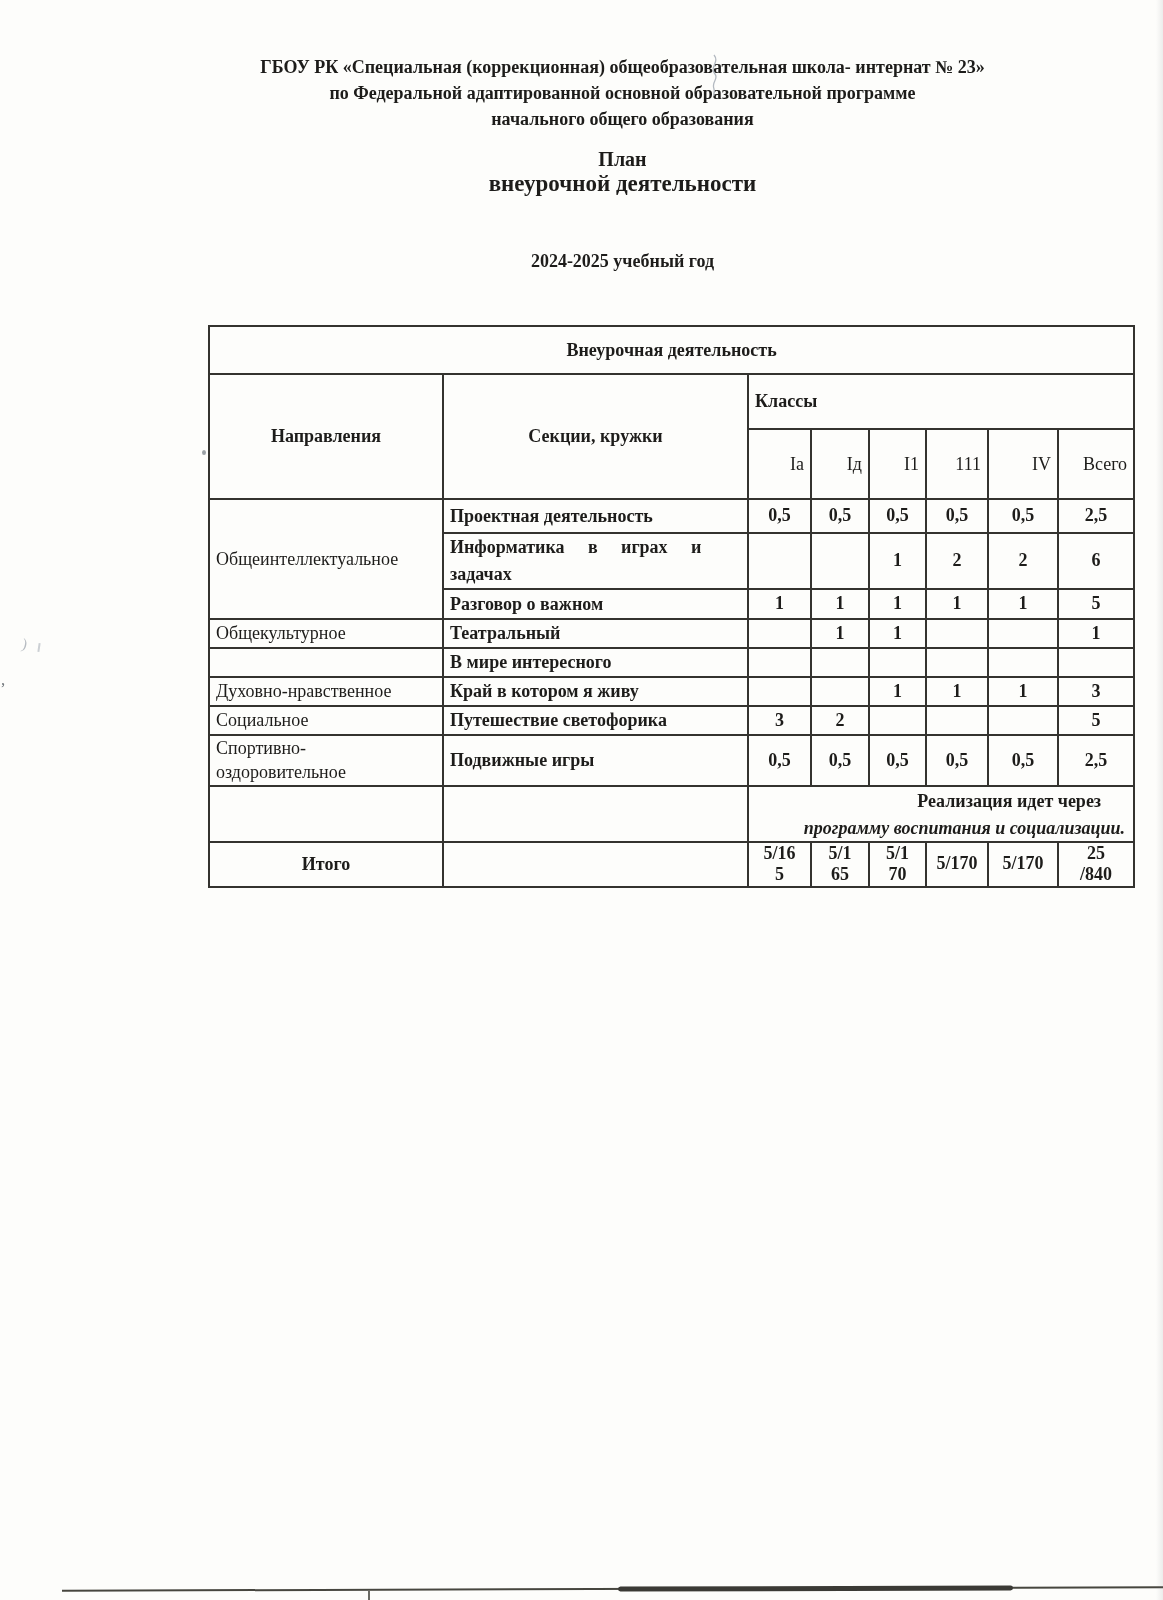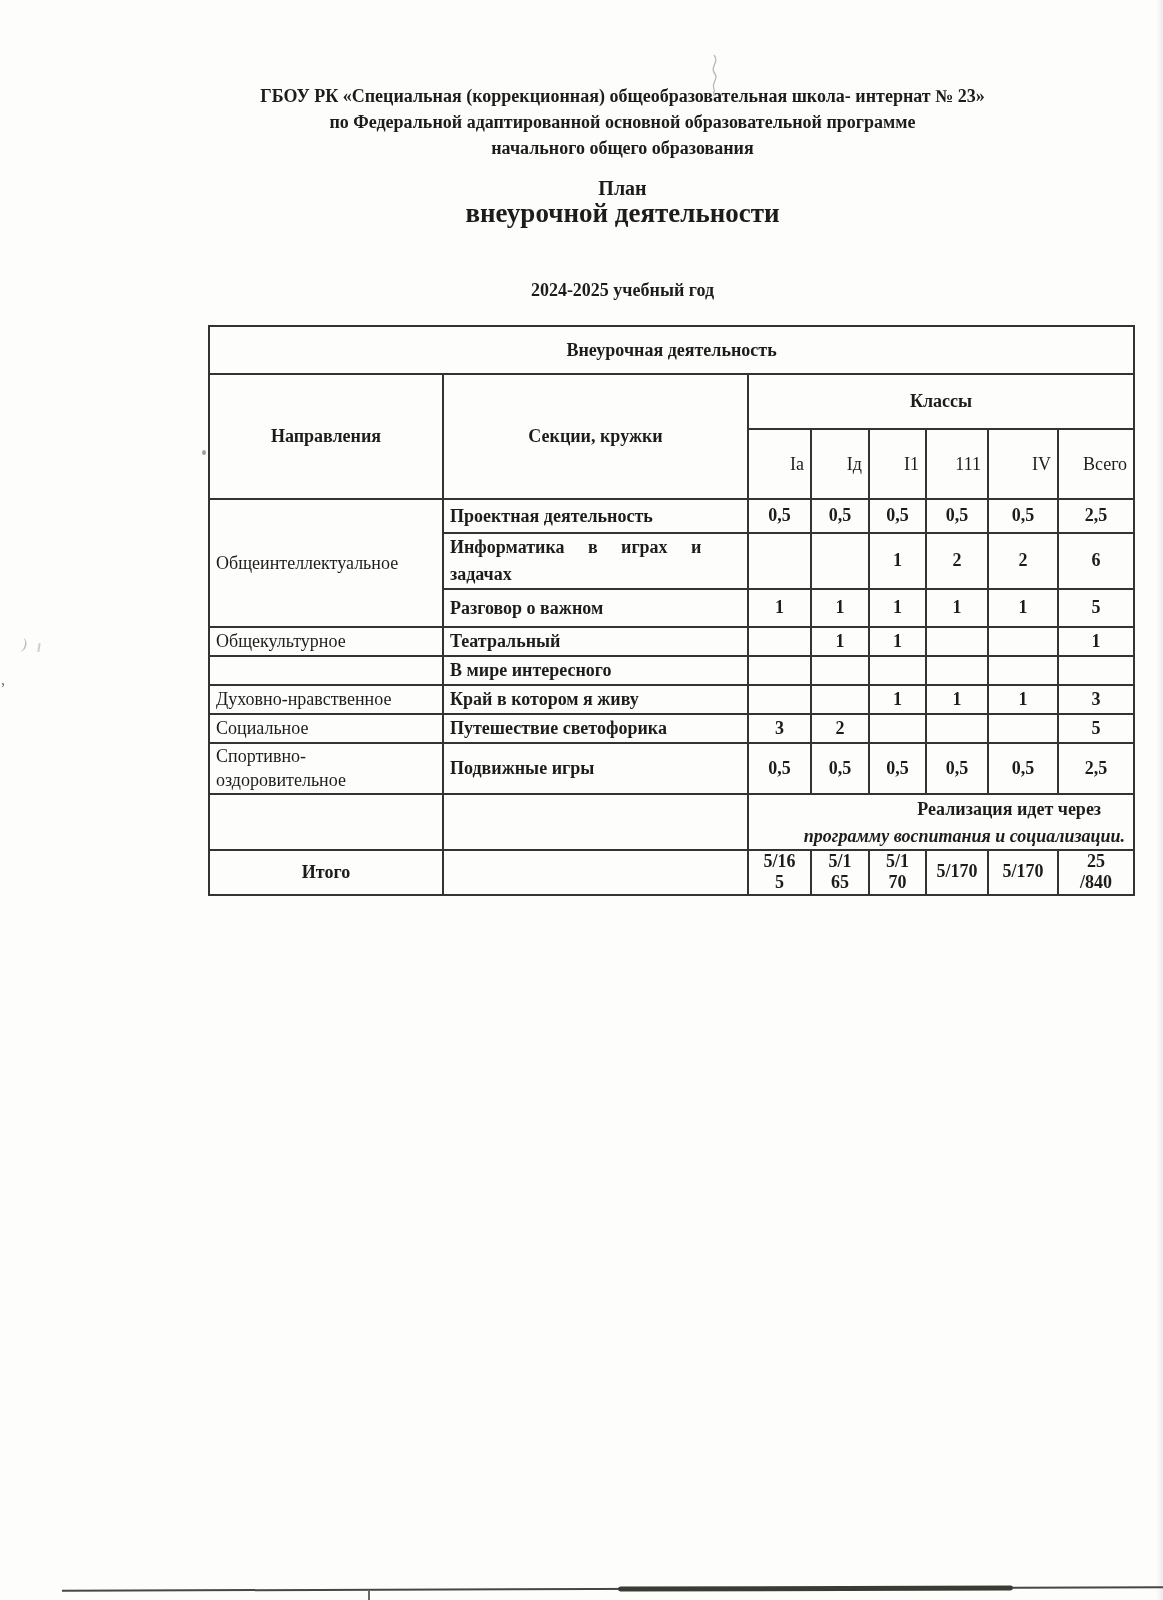--- a/index.html
+++ b/index.html
@@ -9,38 +9,38 @@
     font-family:"Liberation Serif","DejaVu Serif",serif;
     color:#1d1c1a;
   }
   .page { position:absolute; inset:0; background:#fdfdfb; }
   .edge-right { position:absolute; top:0; right:0; width:7px; height:100%;
     background:linear-gradient(to right, rgba(0,0,0,0), rgba(115,120,126,0.12)); }
 
   
   .head { position:absolute; top:0; left:85px; width:1075px; text-align:center; }
   .org { font-weight:bold; font-size:18px; line-height:26px; }
-  .org.first { margin-top:83px; }
+  .org.first { margin-top:54px; }
   .doc-title-1 { margin-top:15px; font-weight:bold; font-size:20px; line-height:24px;text-align:center; }
-  .doc-title-2 { font-weight:bold; font-size:27px; line-height:26px; }
+  .doc-title-2 { font-weight:bold; font-size:23px; line-height:26px; }
   .school-year { margin-top:54px; font-weight:bold; font-size:18px; }
 
   
   table.plan {
     position:absolute; left:208px; top:325px; width:925px;
     border-collapse:collapse; table-layout:fixed;
   }
   table.plan td {
     border:2px solid #34332f; padding:0 6px; font-size:18px;
     overflow:hidden; vertical-align:middle;
   }
   .c-title   { text-align:center; font-weight:bold; }
   .c-dir-h   { text-align:center; font-weight:bold; vertical-align:top; padding-top:18px; }
   .c-sec-h   { text-align:center; font-weight:bold; vertical-align:top; padding-top:40px; }
-  .c-classes { text-align:center; font-weight:bold; vertical-align:top; padding-top:5px; }
+  .c-classes { font-weight:bold; vertical-align:top; padding-top:5px; }
   .hsub      { text-align:right; font-weight:normal; vertical-align:top; }
   .pt1 { padding-top:10px; }
   .pt2 { padding-top:24px; }
   .pt3 { padding-top:8px; }
   .c-dir { text-align:left; padding-left:12px; white-space:pre-line; line-height:1.35; }
   .c-act { text-align:left; padding-left:8px; font-weight:bold; white-space:pre-line; line-height:1.5; }
   .c-act.spread::first-line { word-spacing:1.05em; }
   .c-val { text-align:center; font-weight:bold; white-space:pre-line; line-height:1.2; }
   .vtop { vertical-align:top; padding-top:3px; }
   .vbot { vertical-align:bottom; padding-bottom:3px; }
@@ -126,21 +126,21 @@
       <td class="c-act spread">Информатика в играх и
 задачах</td>
       <td class="c-val"></td>
       <td class="c-val"></td>
       <td class="c-val">1</td>
       <td class="c-val">2</td>
       <td class="c-val vtop">2</td>
       <td class="c-val vtop">6</td>
     </tr>
 
-    <tr style="height:38px">
+    <tr style="height:30px">
       <td class="c-act">Разговор о важном</td>
       <td class="c-val">1</td>
       <td class="c-val">1</td>
       <td class="c-val">1</td>
       <td class="c-val">1</td>
       <td class="c-val">1</td>
       <td class="c-val">5</td>
     </tr>
 
     <tr style="height:21px">

